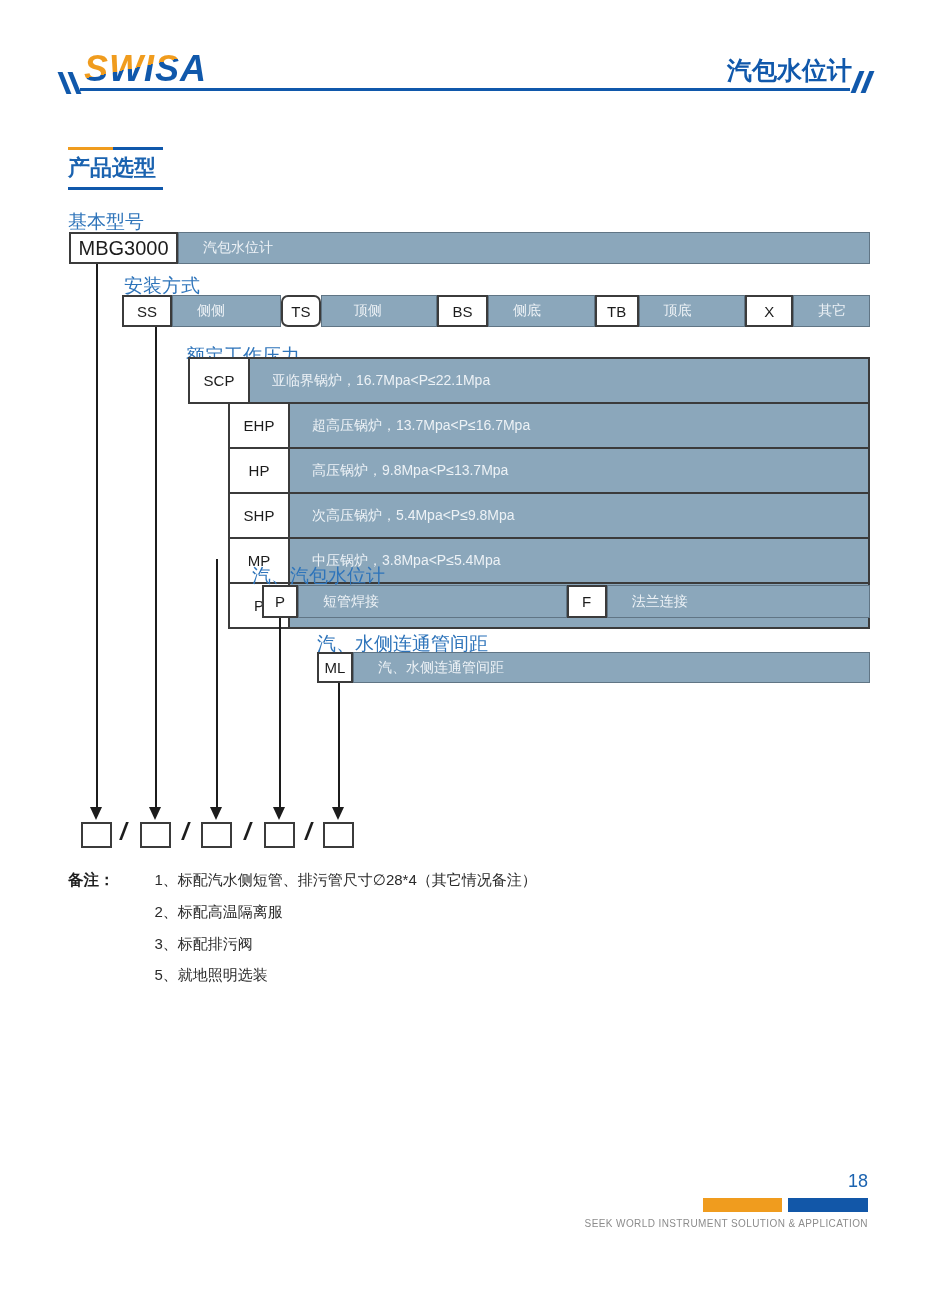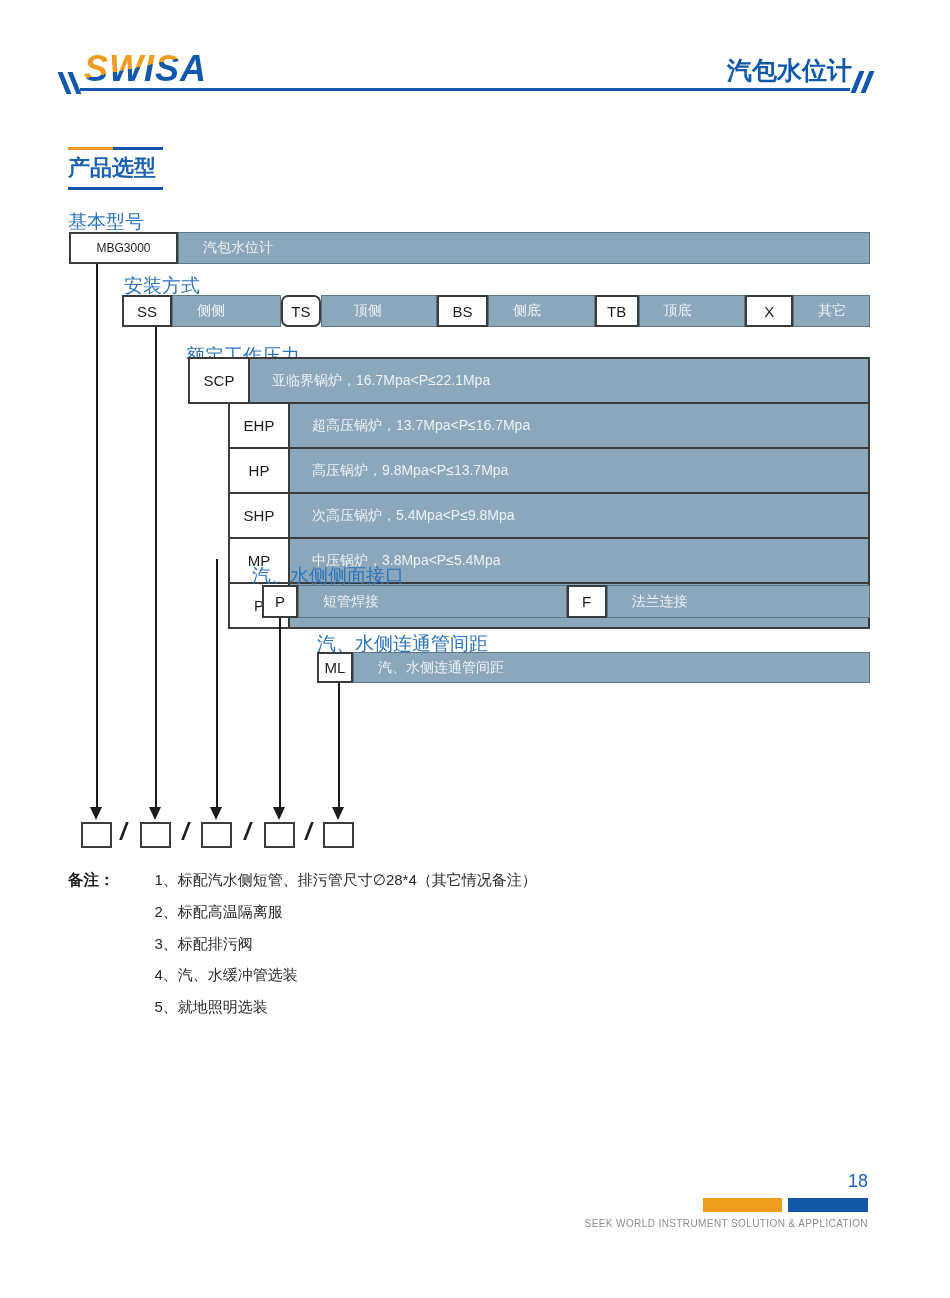--- a/index.html
+++ b/index.html
@@ -42,21 +42,21 @@
     box-sizing:border-box;background:#fff;border:2px solid #3b3b3b;
     display:flex;align-items:center;justify-content:center;
     font-size:15px;color:#1c1c1c;
   }
   .bar{
     box-sizing:border-box;background:#8ba7bb;color:#edf2f6;
     border:1px solid rgba(45,58,68,0.45);
     display:flex;align-items:center;padding-left:24px;font-size:14px;
   }
   .base-row{left:69px;top:232px;width:801px;height:32px;}
-  .base-row .code-box{width:109px;font-size:12px;}
+  .base-row .code-box{width:109px;font-size:20px;}
   .base-row .bar{flex:1;}
 
   .install-row{left:122px;top:295px;width:748px;height:32px;}
   .install-row > :nth-child(1){width:50px;}
   .install-row > :nth-child(2){flex:111;}
   .install-row > :nth-child(3){width:40px;border-radius:7px;}
   .install-row > :nth-child(4){flex:110;padding-left:32px;}
   .install-row > :nth-child(5){width:51px;}
   .install-row > :nth-child(6){flex:108;}
   .install-row > :nth-child(7){width:44px;}
@@ -170,21 +170,21 @@
       <div class="prow">
         <div class="pcode">MP</div>
         <div class="pdesc">中压锅炉，3.8Mpa&lt;P≤5.4Mpa</div>
       </div>
       <div class="prow">
         <div class="pcode">P</div>
         <div class="pdesc">低压锅炉，P≤3.8Mpa</div>
       </div>
   </div>
 
-  <div class="abs flabel" style="left:252px;top:563px;">汽、水侧侧面接口</div>
+  <div class="abs flabel" style="left:252px;top:563px;">汽、汽包水位计</div>
   <div class="abs selrow iface-row">
     <div class="code-box">P</div>
       <div class="bar">短管焊接</div>
       <div class="code-box">F</div>
       <div class="bar">法兰连接</div>
   </div>
 
   <div class="abs flabel" style="left:317px;top:631px;">汽、水侧连通管间距</div>
   <div class="abs selrow ml-row">
     <div class="code-box">ML</div>
@@ -211,21 +211,20 @@
   <div class="bbox" style="left:264px;"></div>
   <span class="bslash" style="left:305px;">/</span>
   <div class="bbox" style="left:323px;"></div>
 
   <div class="abs notes">
     <div class="notes-label">备注：</div>
     <ul class="notes-list">
       <li>1、标配汽水侧短管、排污管尺寸∅28*4（其它情况备注）</li>
         <li>2、标配高温隔离服</li>
         <li>3、标配排污阀</li>
-        <li>4、汽、水缓冲管选装</li>
         <li>5、就地照明选装</li>
     </ul>
   </div>
 
   <div class="abs page-num">18</div>
   <div class="abs bar-orange"></div>
   <div class="abs bar-blue"></div>
   <div class="abs tagline">SEEK WORLD INSTRUMENT SOLUTION &amp; APPLICATION</div>
 
 </div>

